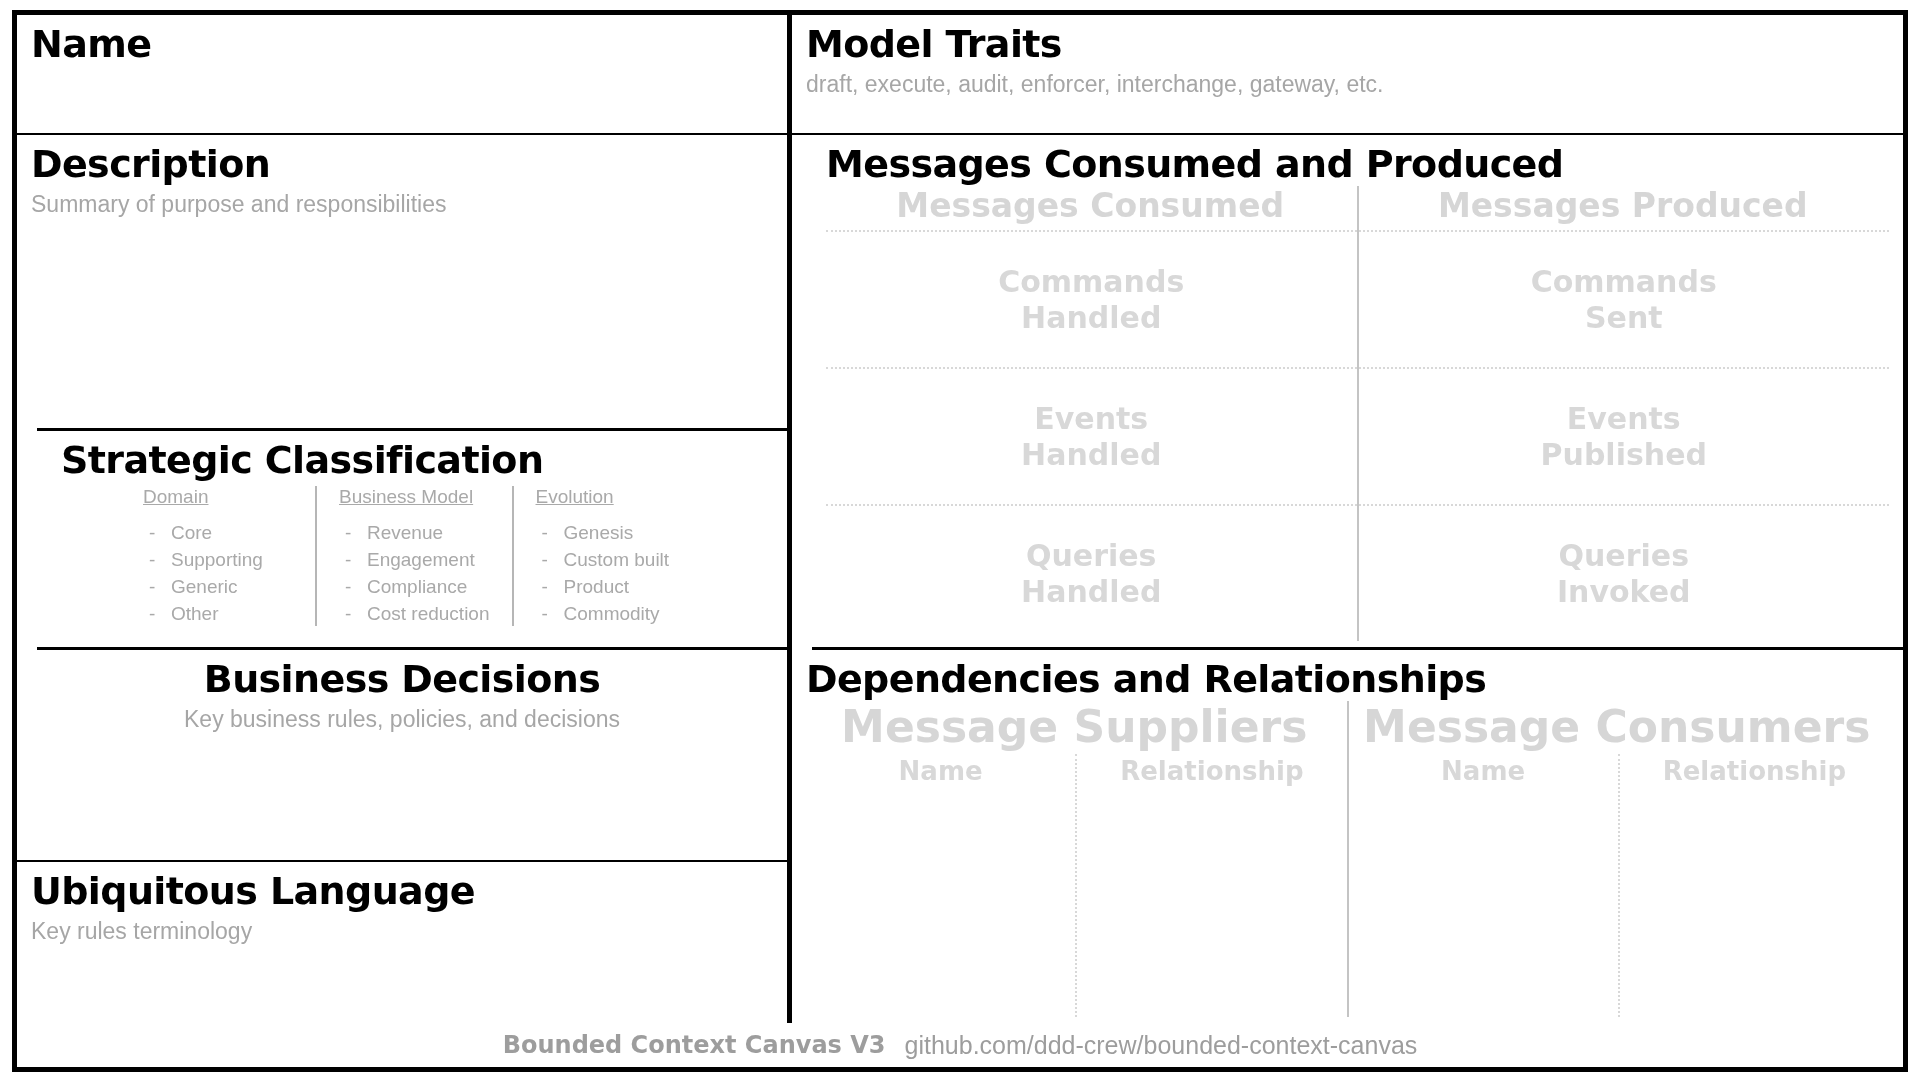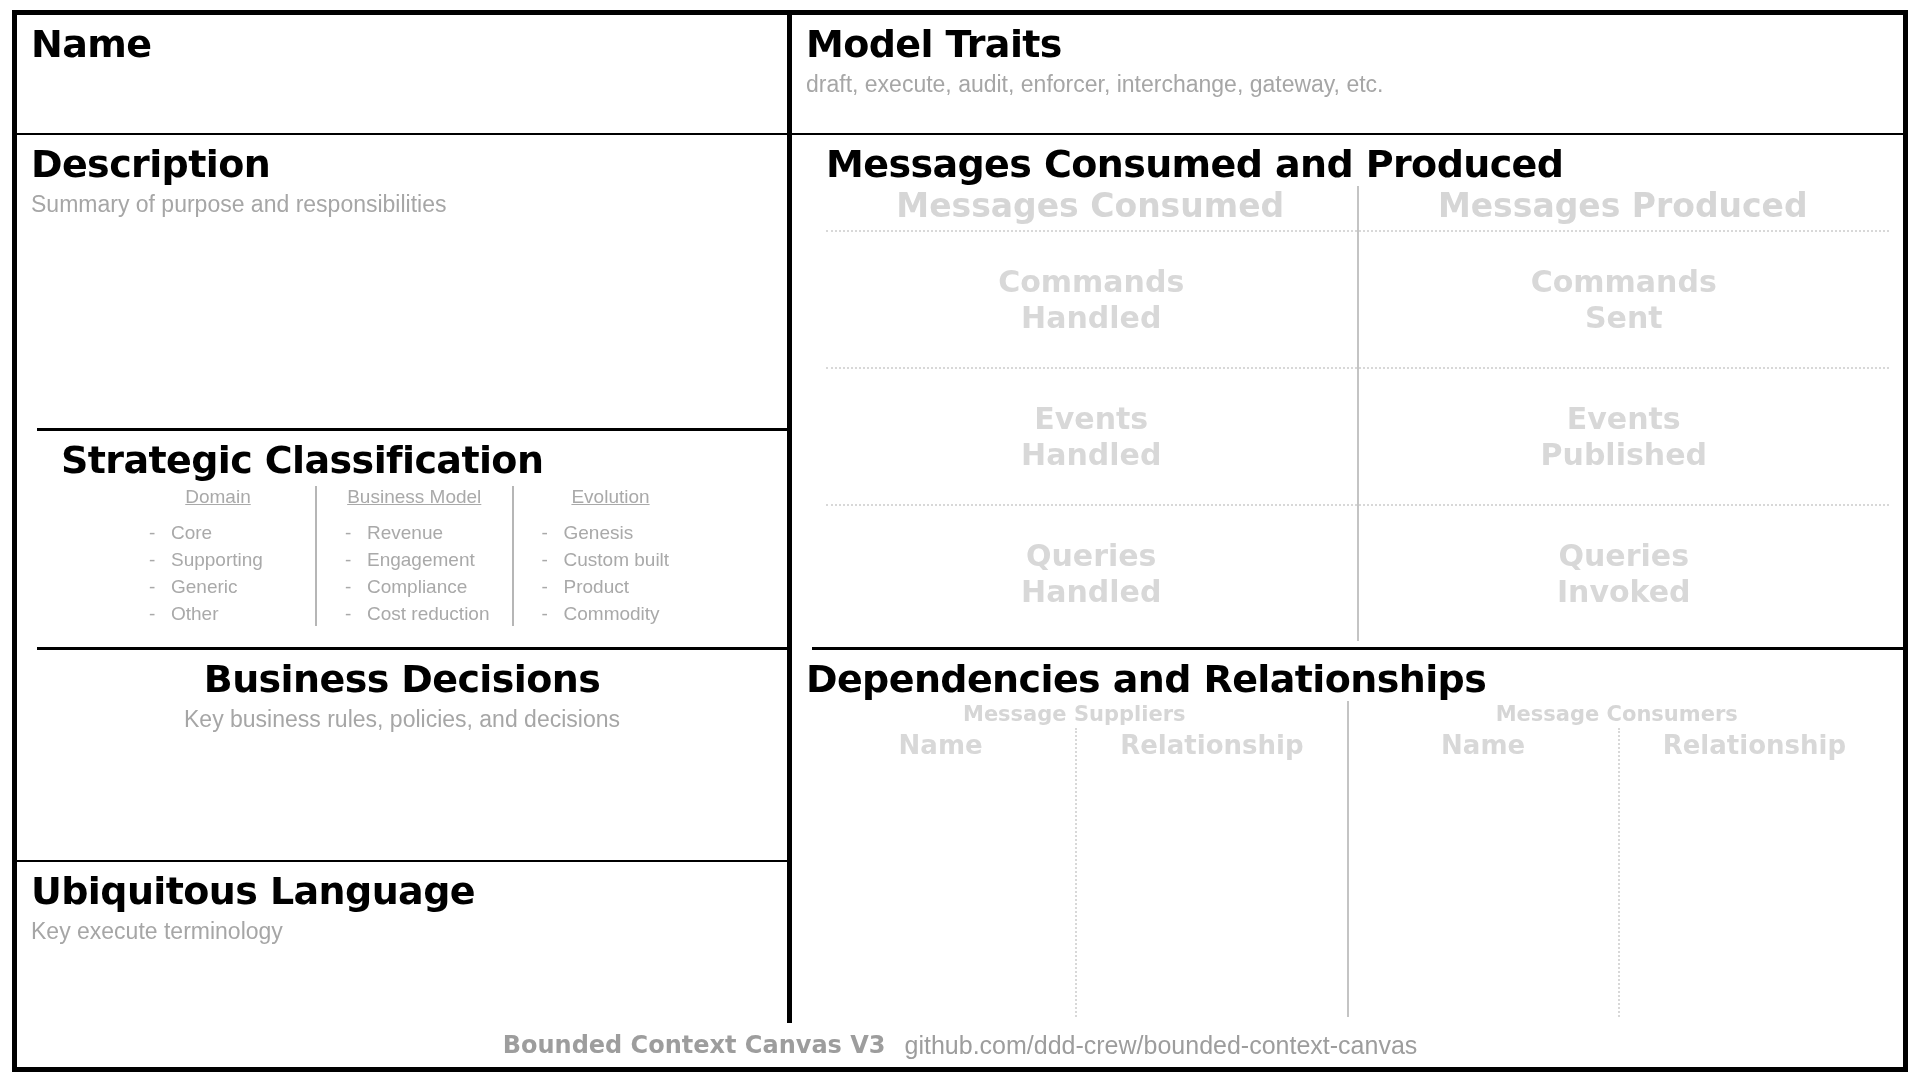--- a/index.html
+++ b/index.html
@@ -103,21 +103,20 @@
   .strat-col {
     flex: 0 0 auto;
     position: relative;
     padding: 0 22px 0 22px;
     min-width: 150px;
   }
   .strat-col + .strat-col { border-left: 2px solid #b6b6b6; }
   .strat-head {
     font-size: 19px;
     color: #a9a9a9;
-    text-align: center;
     text-decoration: underline;
     margin-bottom: 12px;
     white-space: nowrap;
   }
   .strat-list {
     list-style: none;
     margin: 0;
     padding: 0 0 0 6px;
   }
   .strat-list li {
@@ -192,21 +191,21 @@
   .dep-side {
     flex: 1 1 50%;
     display: flex;
     flex-direction: column;
     min-width: 0;
   }
   .dep-side.right { border-left: 2px solid #c4c4c4; }
   .dep-side-head {
     font-family: "DejaVu Sans", sans-serif;
     font-weight: bold;
-    font-size: 21px;
+    font-size: 44px;
     color: #d6d6d6;
     text-align: center;
     line-height: 1.1;
     padding: 2px 4px 2px 0;
     white-space: nowrap;
   }
   .dep-cols {
     flex: 1 1 auto;
     display: flex;
     min-height: 0;
@@ -311,21 +310,21 @@
           </div>
         </div>
 
         <div class="cell cell-bizdec b-bottom-thin">
           <div class="title">Business Decisions</div>
           <div class="subtitle">Key business rules, policies, and decisions</div>
         </div>
 
         <div class="cell cell-ubiq">
           <div class="title">Ubiquitous Language</div>
-          <div class="subtitle">Key execute terminology</div>
+          <div class="subtitle">Key rules terminology</div>
         </div>
 
       </div>
 
       <div class="col-right">
 
         <div class="cell cell-traits b-bottom-thin">
           <div class="title">Model Traits</div>
           <div class="subtitle">draft, execute, audit, enforcer, interchange, gateway, etc.</div>
         </div>

